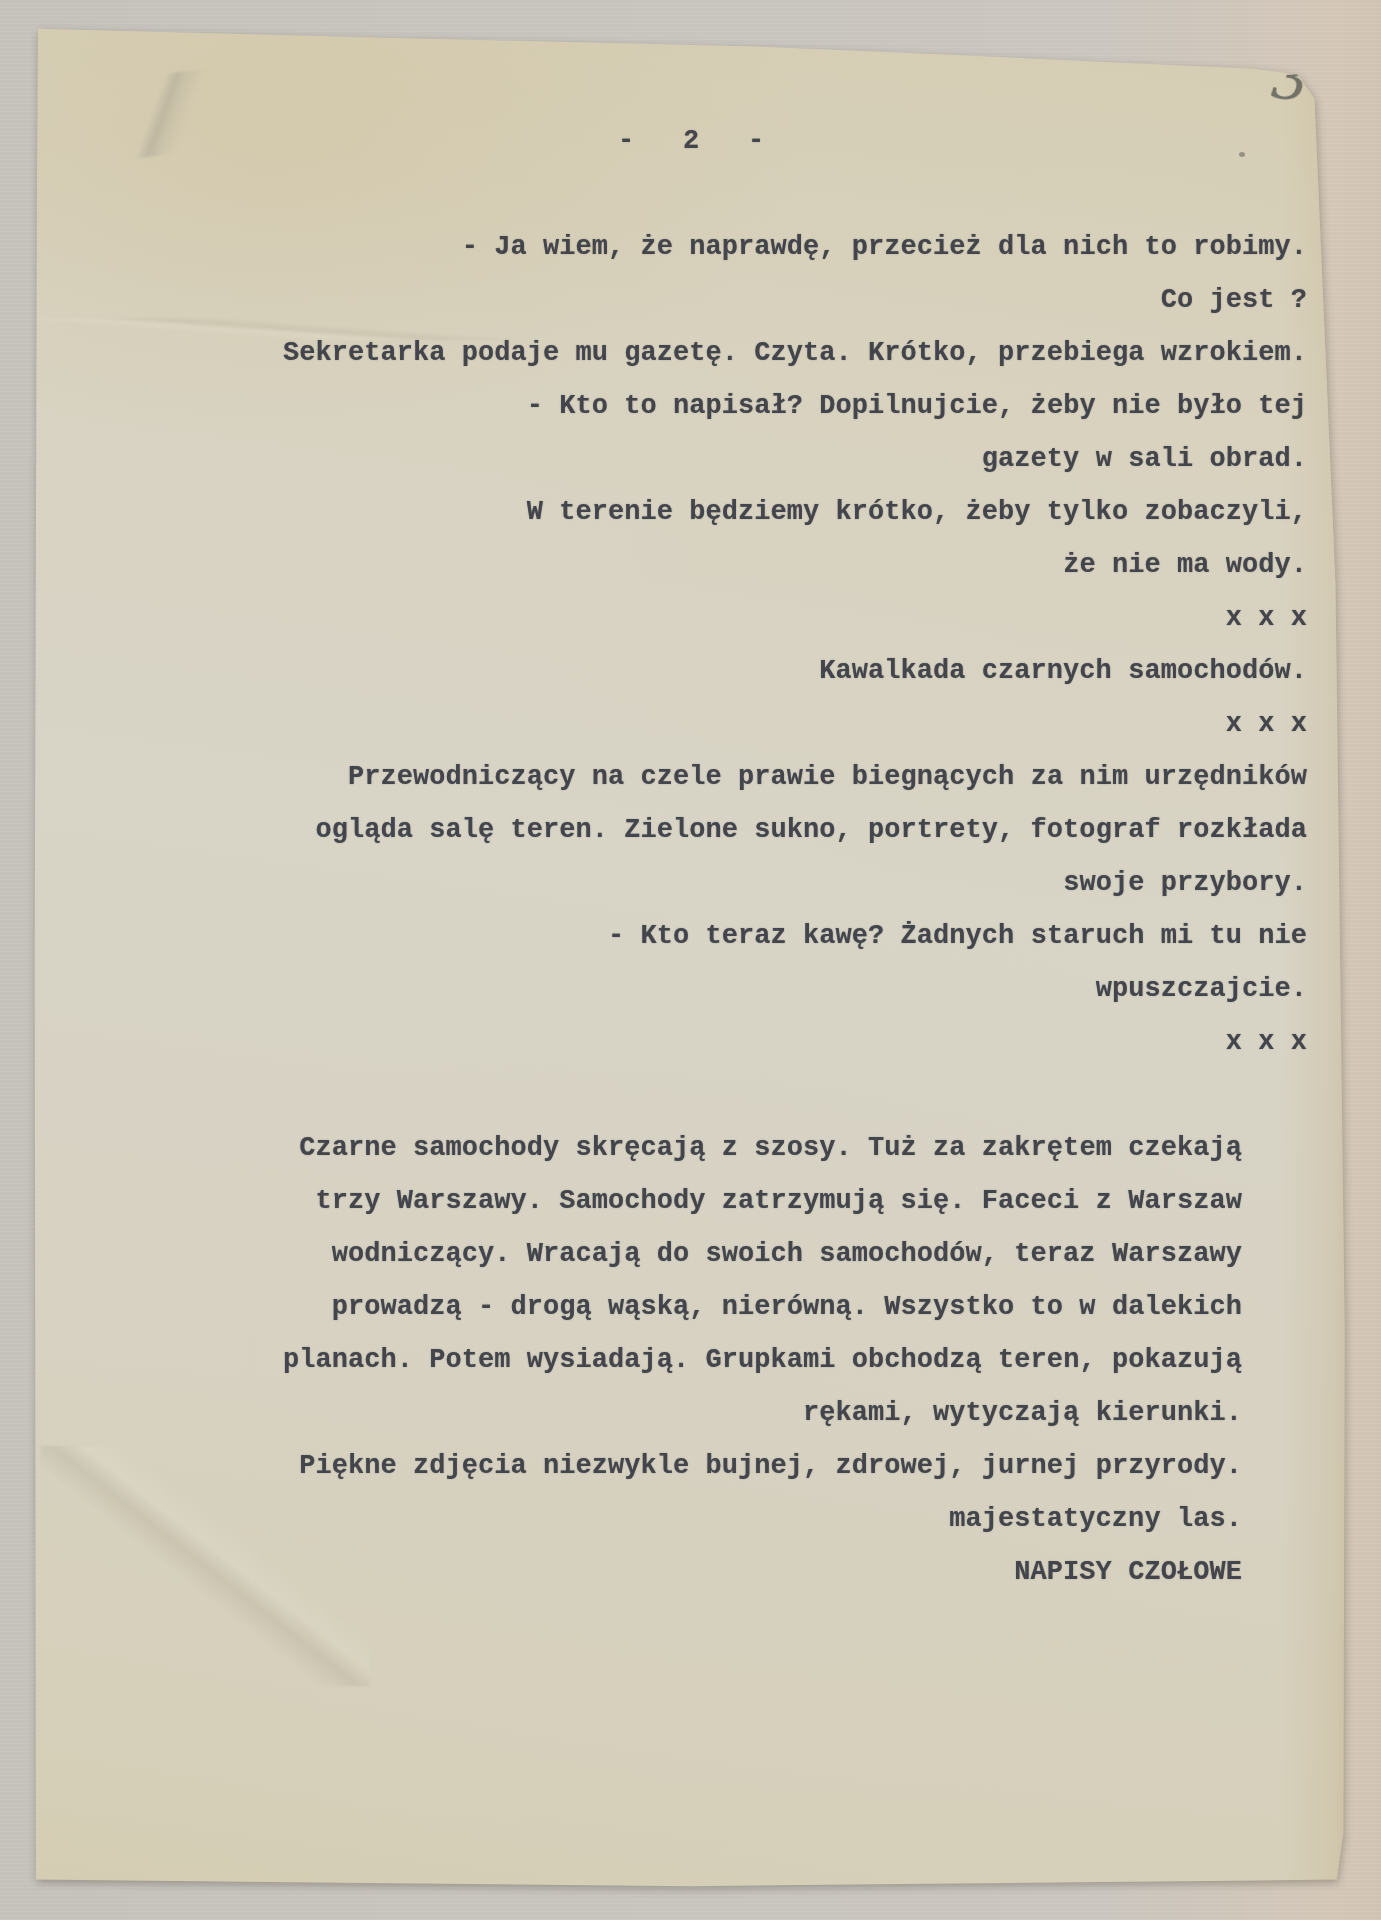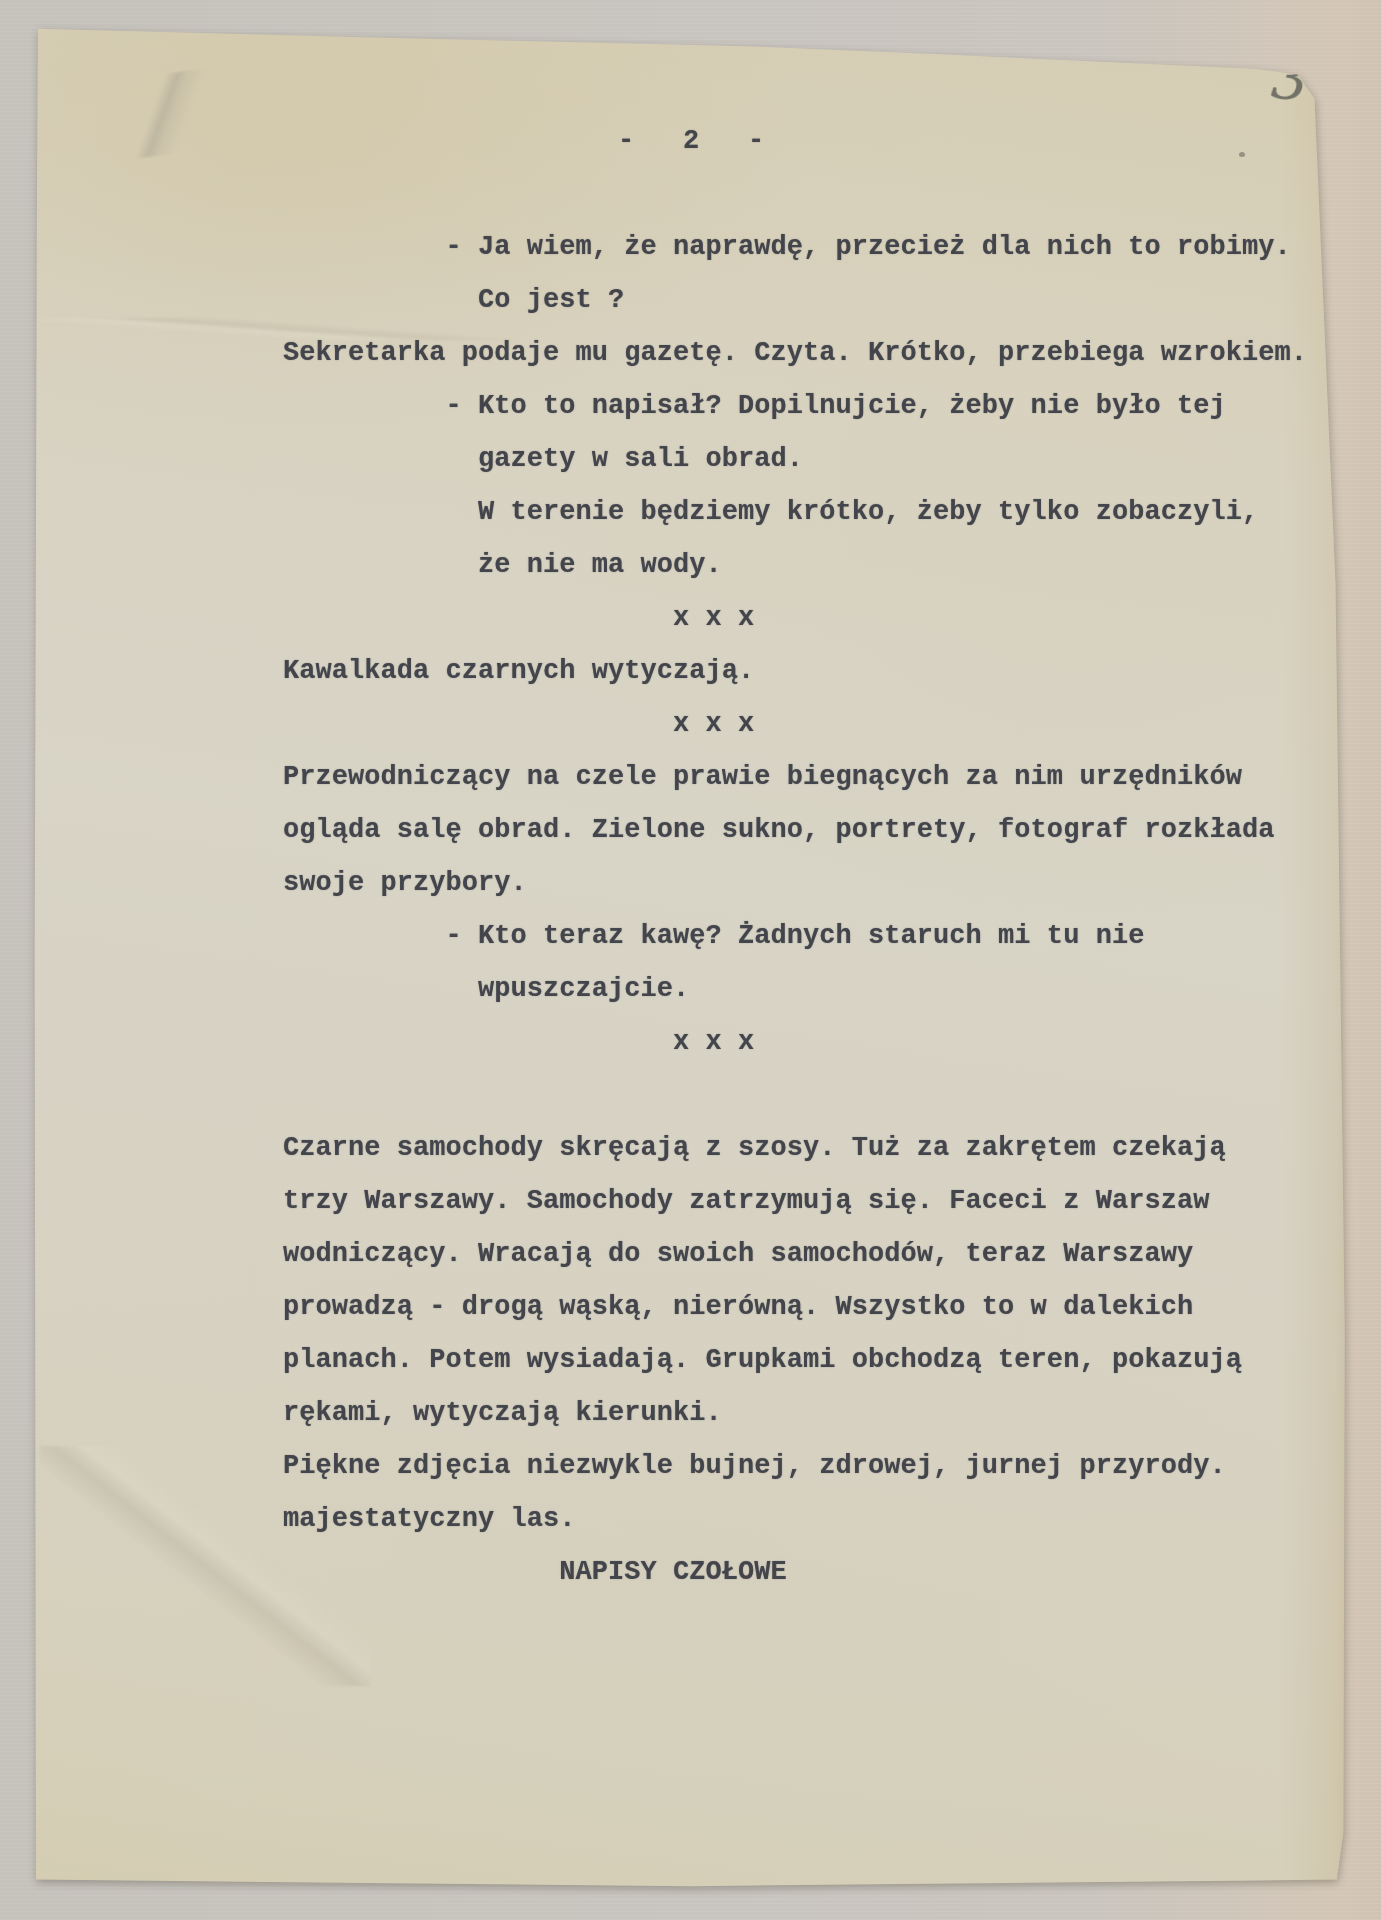--- a/index.html
+++ b/index.html
@@ -96,20 +96,21 @@
   .ts-block {
     position: absolute;
     left: 249px;
   }
   .block-upper { top: 195px; }
   .block-lower { top: 1096px; }
   .ts-line {
     white-space: pre;
     height: 53px;
     line-height: 53px;
+    text-align: right;
   }
 
   
   .handwritten {
     position: absolute;
     left: 1238px;
     top: 8px;
     font-family: "DejaVu Serif", serif;
     font-style: italic;
     font-size: 58px;
@@ -134,24 +135,24 @@
 
     <div class="ts-block block-upper ink">
         <div class="ts-line">          - Ja wiem, że naprawdę, przecież dla nich to robimy.</div>
         <div class="ts-line">            Co jest ?</div>
         <div class="ts-line">Sekretarka podaje mu gazetę. Czyta. Krótko, przebiega wzrokiem.</div>
         <div class="ts-line">          - Kto to napisał? Dopilnujcie, żeby nie było tej</div>
         <div class="ts-line">            gazety w sali obrad.</div>
         <div class="ts-line">            W terenie będziemy krótko, żeby tylko zobaczyli,</div>
         <div class="ts-line">            że nie ma wody.</div>
         <div class="ts-line">                        x x x</div>
-        <div class="ts-line">Kawalkada czarnych wytyczają.</div>
+        <div class="ts-line">Kawalkada czarnych samochodów.</div>
         <div class="ts-line">                        x x x</div>
         <div class="ts-line">Przewodniczący na czele prawie biegnących za nim urzędników</div>
-        <div class="ts-line">ogląda salę obrad. Zielone sukno, portrety, fotograf rozkłada</div>
+        <div class="ts-line">ogląda salę teren. Zielone sukno, portrety, fotograf rozkłada</div>
         <div class="ts-line">swoje przybory.</div>
         <div class="ts-line">          - Kto teraz kawę? Żadnych staruch mi tu nie</div>
         <div class="ts-line">            wpuszczajcie.</div>
         <div class="ts-line">                        x x x</div>
       </div>
 
     <div class="ts-block block-lower ink">
         <div class="ts-line">Czarne samochody skręcają z szosy. Tuż za zakrętem czekają</div>
         <div class="ts-line">trzy Warszawy. Samochody zatrzymują się. Faceci z Warszaw</div>
         <div class="ts-line">wodniczący. Wracają do swoich samochodów, teraz Warszawy</div>

